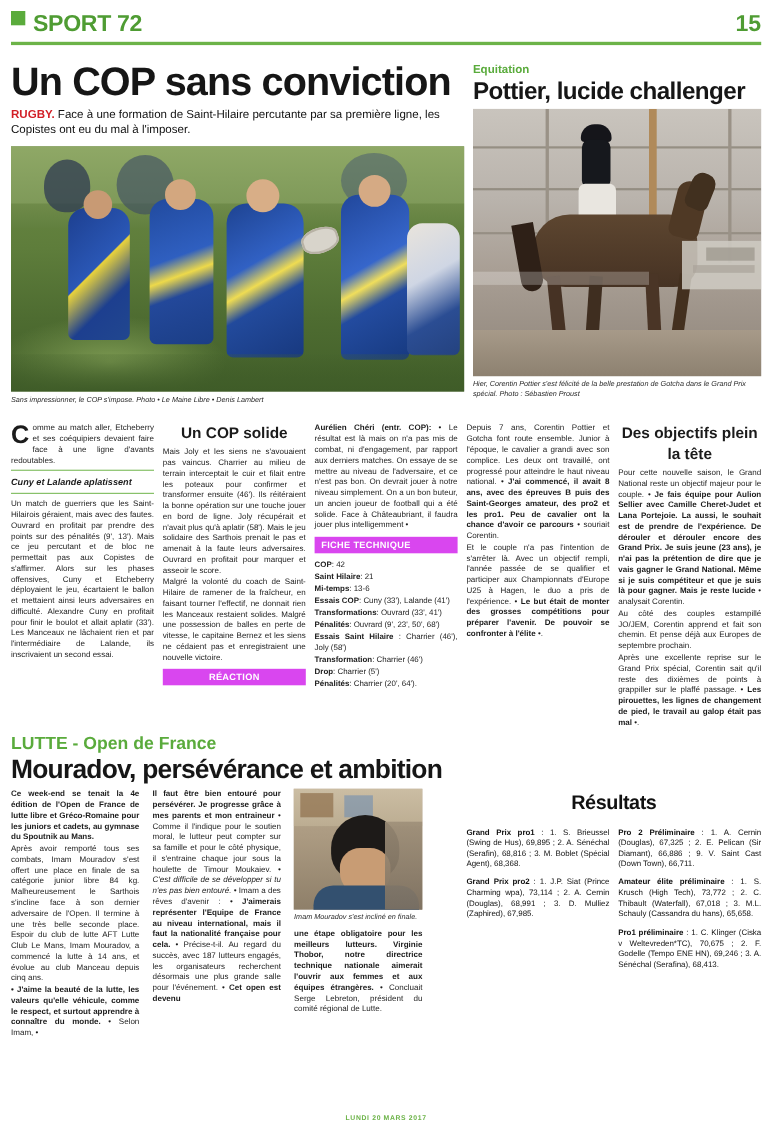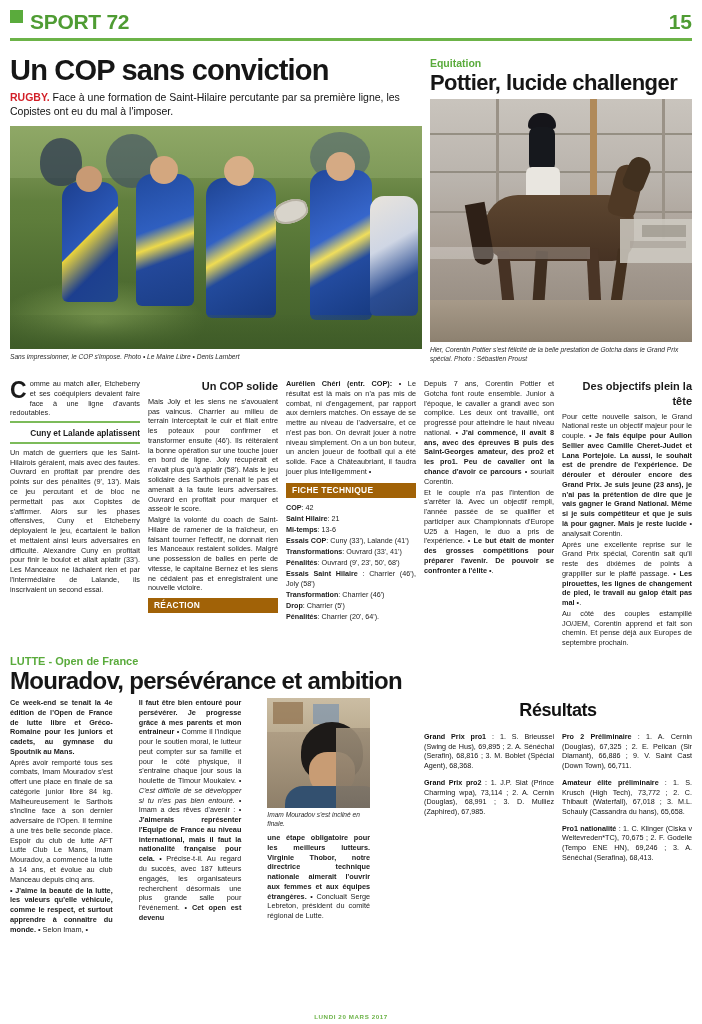--- a/index.html
+++ b/index.html
@@ -27,39 +27,39 @@
   .kicker { color:#5aab3c; font-size:10.5px; font-weight:bold; }
   .headline { font-weight:bold; color:#161616; letter-spacing:-0.8px; line-height:1.0; }
   .standfirst { font-size:10.5px; line-height:1.33; }
   .standfirst .tag { color:#d21f27; font-weight:bold; }
   .caption { font-size:6.6px; font-style:italic; color:#2a2a2a; line-height:1.3; }
 
   .col { font-size:7.3px; line-height:1.34; text-align:justify; color:#1b1b1b; }
   .col p { margin:0 0 1px 0; }
   .col b { font-weight:bold; }
   .col i { font-style:italic; }
-  .subhead { font-size:8.3px; font-weight:bold; text-align:right; margin:6px 0 4px; line-height:1.15; }
-  .subhead-l { font-size:11px; font-weight:bold; text-align:right; margin:0 0 3px; }
+  .subhead { font-size:8.3px; font-weight:bold; text-align:left; margin:6px 0 4px; line-height:1.15;font-style:italic; }
+  .subhead-l { font-size:14px; font-weight:bold; text-align:center; margin:0 0 3px; }
   .rule-green { height:1.6px; background:#7cbb5a; margin:3px 0 4px; }
 
-  .greenbar { background:#a16207; color:#fff; font-weight:bold; font-size:8.4px;
+  .greenbar { background:#d946ef; color:#fff; font-weight:bold; font-size:8.4px;
       letter-spacing:0.3px; padding:2px 6px; display:block; }
-  .greenbar.center { }
+  .greenbar.center { text-align:center; }
 
   .dropcap::first-letter {
     float:left; font-size:23px; line-height:0.82; font-weight:bold;
     padding:2px 2px 0 0; margin-right:1px;
   }
 
   
   .top { display:flex; gap:8px; margin-top:7px; }
   .top-left { width:418px; }
   .top-right { width:266px; }
 
-  .hl-rugby { font-size:29px; }
+  .hl-rugby { font-size:36px; }
   .hl-equit { font-size:22px; letter-spacing:-0.5px; }
 
   
   .photo { position:relative; overflow:hidden; background:#3c4f2a; }
   .ph-rugby { height:223px; margin-top:7px;
       background:
         radial-gradient(ellipse 150px 60px at 22% 88%, #7d9a52 0%, rgba(125,154,82,0) 70%),
         linear-gradient(to bottom, #6d8a46 0%, #5e7d3b 42%, #4e6c31 70%, #43602a 100%);
   }
   .ph-equit { height:243px; margin-top:5px;
@@ -74,23 +74,23 @@
   
   .body5 { display:flex; gap:8px; margin-top:16px; }
   .bcol { width:130px; }
 
   .fiche-list { font-size:7.2px; line-height:1.45; }
   .fiche-list div { margin-bottom:0.5px; }
   .fiche-list b { font-weight:bold; }
 
   
   .lutte { margin-top:6px; }
-  .lutte-kicker { color:#5aab3c; font-size:11px; font-weight:bold; }
+  .lutte-kicker { color:#5aab3c; font-size:16px; font-weight:bold; }
   .hl-lutte { font-size:24px; letter-spacing:-0.7px; }
-  .lutte-cols { display:flex; gap:26px; margin-top:5px;justify-content:space-between; }
+  .lutte-cols { display:flex; gap:12px; margin-top:5px;justify-content:space-between; }
 
   .ph-lutte { height:110px; margin-bottom:3px;
       background: linear-gradient(to bottom, #b9a88f 0%, #ab9a81 40%, #8e7f69 100%);
       position:relative; overflow:hidden; }
 
   
   .res-title { text-align:center; font-size:18px; font-weight:bold; letter-spacing:-0.4px;
       margin:2px 0 4px; }
   .res-cols { display:flex; gap:8px; }
   .res-col { width:130px; font-size:7.2px; line-height:1.34; text-align:justify; }
@@ -222,22 +222,22 @@
     </div>
 
     <div class="bcol col">
       <p><span>Depuis 7 ans, Corentin Pottier et Gotcha font route ensemble. Junior à l'époque, le cavalier a grandi avec son complice. Les deux ont travaillé, ont progressé pour atteindre le haut niveau national. • </span><b>J'ai commencé, il avait 8 ans, avec des épreuves B puis des Saint-Georges amateur, des pro2 et les pro1. Peu de cavalier ont la chance d'avoir ce parcours</b><span> • souriait Corentin.</span></p>
       <p><span>Et le couple n'a pas l'intention de s'arrêter là. Avec un objectif rempli, l'année passée de se qualifier et participer aux Championnats d'Europe U25 à Hagen, le duo a pris de l'expérience. • </span><b>Le but était de monter des grosses compétitions pour préparer l'avenir. De pouvoir se confronter à l'élite</b><span> •.</span></p>
     </div>
 
     <div class="bcol col">
       <div class="subhead-l">Des objectifs plein la tête</div>
       <p><span>Pour cette nouvelle saison, le Grand National reste un objectif majeur pour le couple. • </span><b>Je fais équipe pour Aulion Sellier avec Camille Cheret-Judet et Lana Portejoie. La aussi, le souhait est de prendre de l'expérience. De dérouler et dérouler encore des Grand Prix. Je suis jeune (23 ans), je n'ai pas la prétention de dire que je vais gagner le Grand National. Même si je suis compétiteur et que je suis là pour gagner. Mais je reste lucide</b><span> • analysait Corentin.</span></p>
+      <p>Au côté des couples estampillé JO/JEM, Corentin apprend et fait son chemin. Et pense déjà aux Europes de septembre prochain.</p>
       <p><span>Après une excellente reprise sur le Grand Prix spécial, Corentin sait qu'il reste des dixièmes de points à grappiller sur le plaffé passage. • </span><b>Les pirouettes, les lignes de changement de pied, le travail au galop était pas mal</b><span> •.</span></p>
-      <p>Au côté des couples estampillé JO/JEM, Corentin apprend et fait son chemin. Et pense déjà aux Europes de septembre prochain.</p>
     </div>
   </div>
 
   <div class="lutte">
     <div style="width:418px;">
       <div class="lutte-kicker">LUTTE - Open de France</div>
       <div class="headline hl-lutte" style="margin-top:2px;">Mouradov, persévérance et ambition</div>
     </div>
 
     <div class="lutte-cols">
@@ -271,21 +271,21 @@
       <div style="width:268px;margin-left:28px;">
         <div class="res-title">Résultats</div>
         <div class="res-cols">
           <div class="res-col">
             <p><b>Grand Prix pro1</b><span> : 1. S. Brieussel (Swing de Hus), 69,895 ; 2. A. Sénéchal (Serafin), 68,816 ; 3. M. Boblet (Spécial Agent), 68,368.</span></p>
             <p><b>Grand Prix pro2</b><span> : 1. J.P. Siat (Prince Charming wpa), 73,114 ; 2. A. Cernin (Douglas), 68,991 ; 3. D. Mulliez (Zaphired), 67,985.</span></p>
           </div>
           <div class="res-col">
             <p><b>Pro 2 Préliminaire</b><span> : 1. A. Cernin (Douglas), 67,325 ; 2. E. Pelican (Sir Diamant), 66,886 ; 9. V. Saint Cast (Down Town), 66,711.</span></p>
             <p><b>Amateur élite préliminaire</b><span> : 1. S. Krusch (High Tech), 73,772 ; 2. C. Thibault (Waterfall), 67,018 ; 3. M.L. Schauly (Cassandra du hans), 65,658.</span></p>
-            <p><b>Pro1 nationalité</b><span> : 1. C. Klinger (Ciska v Weltevreden*TC), 70,675 ; 2. F. Godelle (Tempo ENE HN), 69,246 ; 3. A. Sénéchal (Serafina), 68,413.</span></p>
+            <p><b>Pro1 préliminaire</b><span> : 1. C. Klinger (Ciska v Weltevreden*TC), 70,675 ; 2. F. Godelle (Tempo ENE HN), 69,246 ; 3. A. Sénéchal (Serafina), 68,413.</span></p>
           </div>
         </div>
       </div>
     </div>
   </div>
 
   <div class="footer">LUNDI 20 MARS 2017</div>
 </div>
 
 </body></html>

